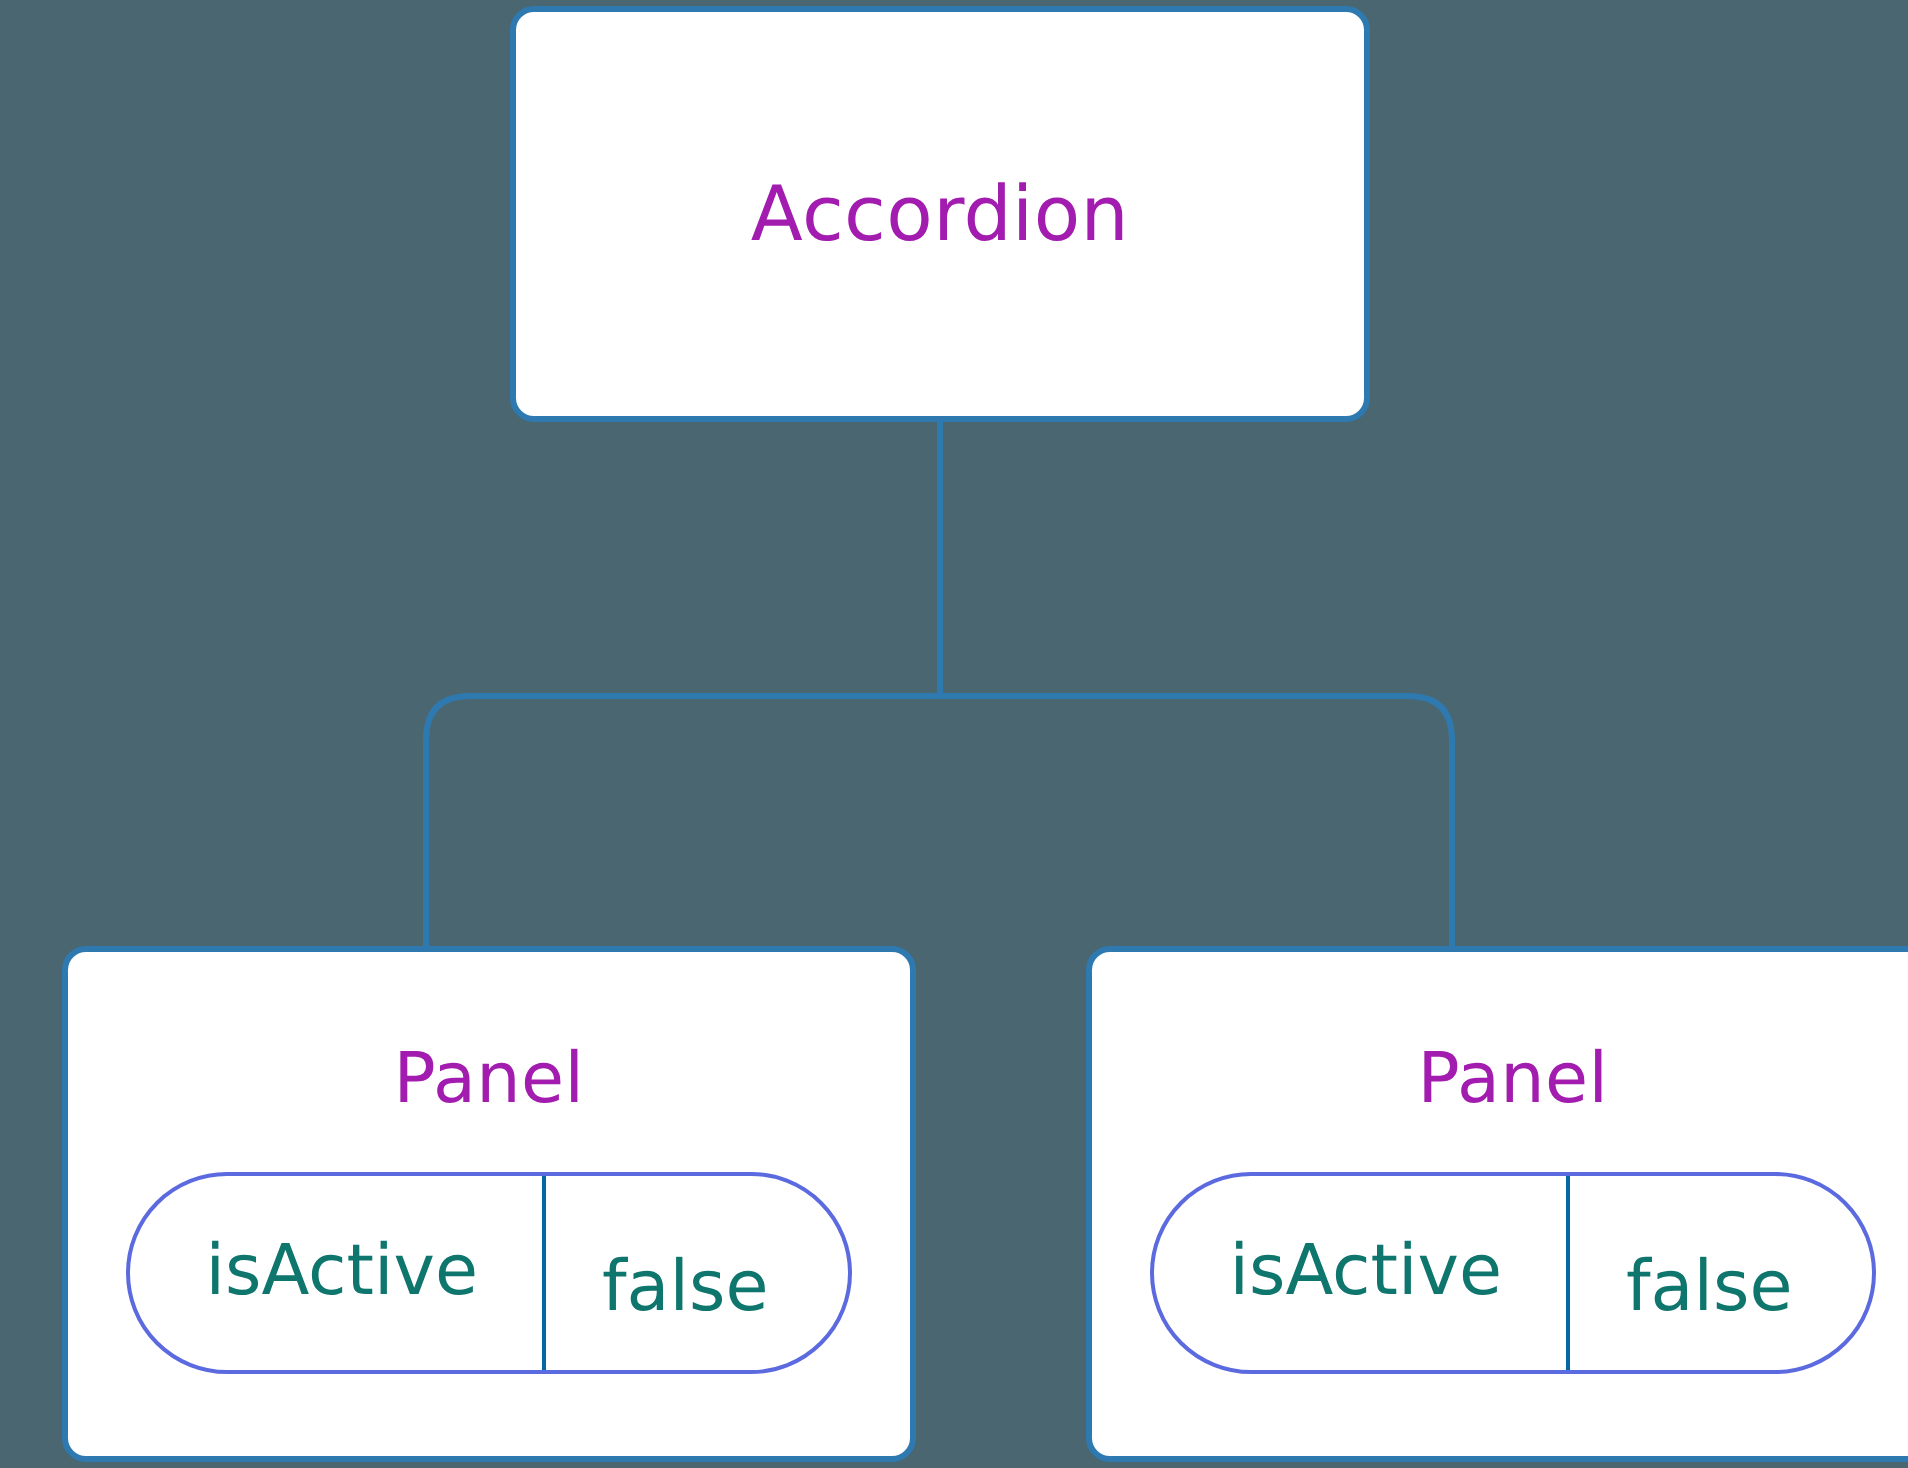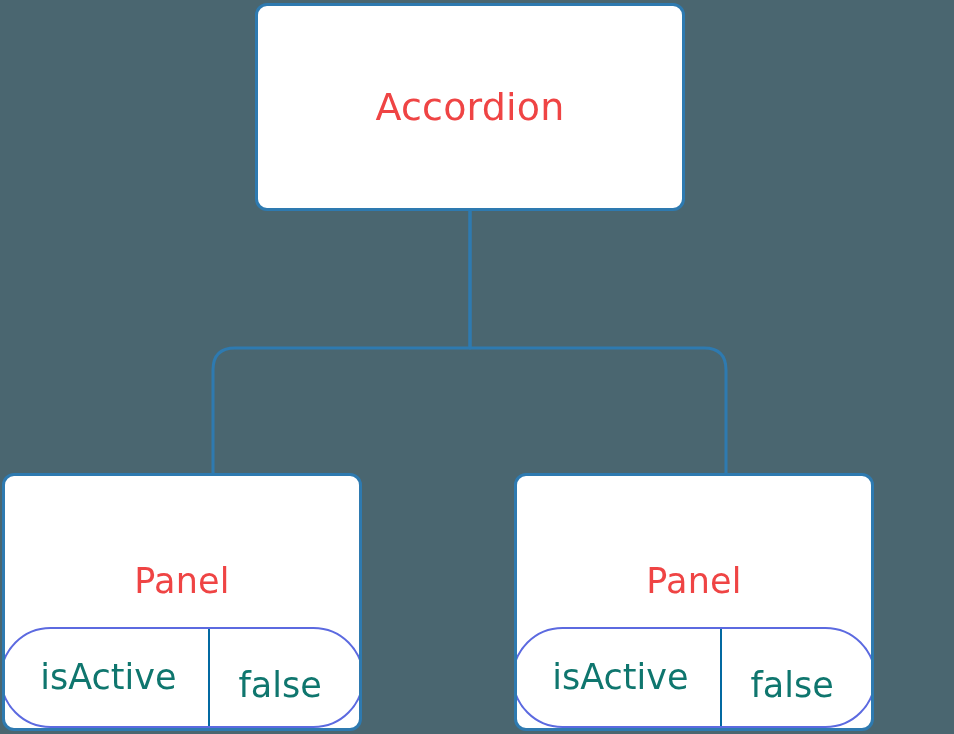--- a/index.html
+++ b/index.html
@@ -47,31 +47,32 @@
 
   .node-root {
     left: 255px;
     top: 3px;
     width: 430px;
     height: 208px;
     justify-content: center;
   }
 
   .node-child {
-    width: 360px;
+    width: 427px;
     height: 258px;
     top: 473px;
-    justify-content: flex-end;
+    justify-content: flex-start;
+    margin-left: 29px;
   }
 
   .node-child-left  { left: 2px; }
   .node-child-right { left: 514px; }
 
   .node-title {
-    color: #ef4444;
+    color: #a21caf;
     font-size: 37px;
     font-weight: 400;
     line-height: 1;
     letter-spacing: 0.2px;
     white-space: nowrap;
   }
 
   .node-root .node-title {
     font-size: 38px;
   }

